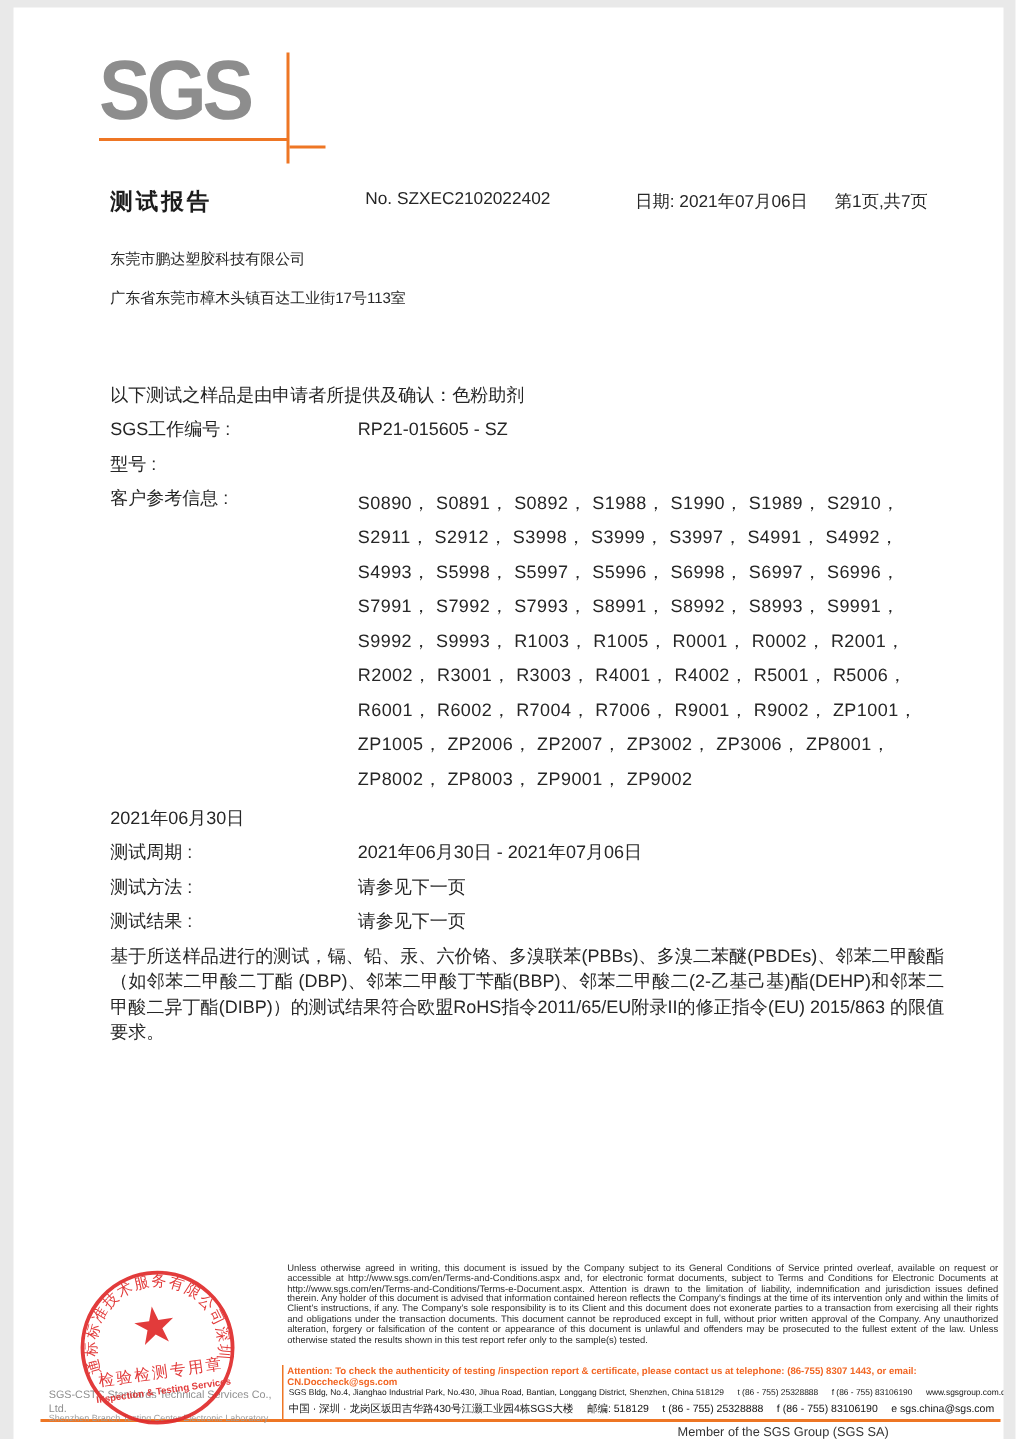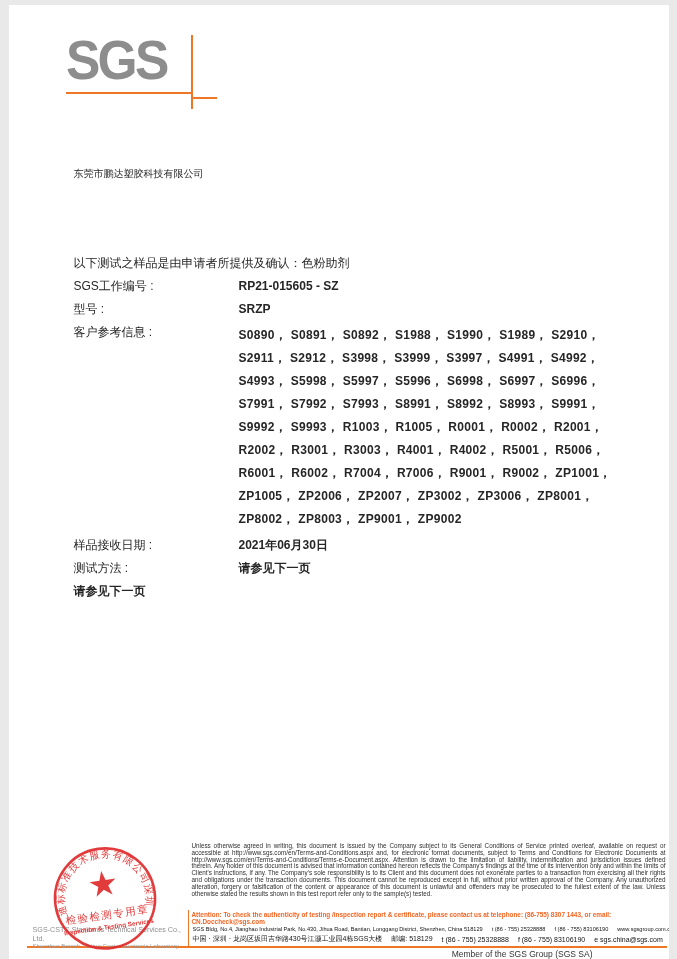--- a/index.html
+++ b/index.html
@@ -25,21 +25,21 @@
   .report-no { position:absolute; left:170px; top:2px; font-size:11.5px; }
   .date-page { position:absolute; left:350px; top:2px; font-size:11.5px; display:flex; gap:18px; white-space:nowrap; }
 
   .applicant { position:absolute; left:65px; top:156px; font-size:10px; line-height:26px; }
   .sample-statement { position:absolute; left:65px; top:250px; font-size:12px;font-family:Liberation Serif, serif; }
 
   
   .fields { position:absolute; left:65px; top:273px; right:39px; }
   .field-row { display:flex; margin-bottom:6px; font-size:12px; line-height:17px; }
   .flabel { width:165px; flex:0 0 165px; }
-  .fvalue { flex:1; white-space:pre-line;font-weight:bold; }
+  .fvalue { flex:1; white-space:pre-line; }
   .field-row.codes .fvalue { line-height:23px; letter-spacing:0.3px; }
   .field-row.conclusion .fvalue { line-height:17px; text-align:justify; }
 
   
   .footer-legal {
     position:absolute; left:183px; top:838px; width:474px;
     font-size:6.3px; line-height:6.8px; text-align:justify; color:#2e2e2e;
   }
   .attention {
     position:absolute; left:183px; top:906px; width:474px;
@@ -72,60 +72,73 @@
 
 <div class="page">
 
   <div class="logo">
     <span class="logo-text">SGS</span>
     <div class="logo-hline"></div>
     <div class="logo-vline"></div>
     <div class="logo-hline2"></div>
   </div>
 
+  <div class="title-row">
+    <span class="report-title">测试报告</span>
+    <span class="report-no">No. SZXEC2102022402</span>
+    <span class="date-page">
+      <span>日期: 2021年07月06日</span>
+      <span>第1页,共7页</span>
+    </span>
+  </div>
 
   <div class="applicant">
     <div>东莞市鹏达塑胶科技有限公司</div>
+    <div>广东省东莞市樟木头镇百达工业街17号113室</div>
   </div>
 
   <div class="sample-statement">以下测试之样品是由申请者所提供及确认：色粉助剂</div>
 
   <div class="fields">
     <div class="field-row">
       <div class="flabel">SGS工作编号 :</div>
       <div class="fvalue">RP21-015605 - SZ</div>
     </div>
     <div class="field-row">
       <div class="flabel">型号 :</div>
-      <div class="fvalue">SRZP</div>
     </div>
     <div class="field-row codes">
       <div class="flabel">客户参考信息 :</div>
       <div class="fvalue">S0890， S0891， S0892， S1988， S1990， S1989， S2910，
 S2911， S2912， S3998， S3999， S3997， S4991， S4992，
 S4993， S5998， S5997， S5996， S6998， S6997， S6996，
 S7991， S7992， S7993， S8991， S8992， S8993， S9991，
 S9992， S9993， R1003， R1005， R0001， R0002， R2001，
 R2002， R3001， R3003， R4001， R4002， R5001， R5006，
 R6001， R6002， R7004， R7006， R9001， R9002， ZP1001，
 ZP1005， ZP2006， ZP2007， ZP3002， ZP3006， ZP8001，
 ZP8002， ZP8003， ZP9001， ZP9002</div>
     </div>
     <div class="field-row">
-      <div class="flabel">样品接收日期 :</div>
       <div class="fvalue">2021年06月30日</div>
+    </div>
+    <div class="field-row">
+      <div class="flabel">测试周期 :</div>
+      <div class="fvalue">2021年06月30日 - 2021年07月06日</div>
     </div>
     <div class="field-row">
       <div class="flabel">测试方法 :</div>
       <div class="fvalue">请参见下一页</div>
     </div>
     <div class="field-row">
+      <div class="flabel">测试结果 :</div>
       <div class="fvalue">请参见下一页</div>
     </div>
     <div class="field-row conclusion">
+      <div class="fvalue">基于所送样品进行的测试，镉、铅、汞、六价铬、多溴联苯(PBBs)、多溴二苯醚(PBDEs)、邻苯二甲酸酯（如邻苯二甲酸二丁酯 (DBP)、邻苯二甲酸丁苄酯(BBP)、邻苯二甲酸二(2-乙基己基)酯(DEHP)和邻苯二甲酸二异丁酯(DIBP)）的测试结果符合欧盟RoHS指令2011/65/EU附录II的修正指令(EU) 2015/863 的限值要求。</div>
     </div>
   </div>
 
   <p class="footer-legal">Unless otherwise agreed in writing, this document is issued by the Company subject to its General Conditions of Service printed overleaf, available on request or accessible at http://www.sgs.com/en/Terms-and-Conditions.aspx and, for electronic format documents, subject to Terms and Conditions for Electronic Documents at http://www.sgs.com/en/Terms-and-Conditions/Terms-e-Document.aspx. Attention is drawn to the limitation of liability, indemnification and jurisdiction issues defined therein. Any holder of this document is advised that information contained hereon reflects the Company's findings at the time of its intervention only and within the limits of Client's instructions, if any. The Company's sole responsibility is to its Client and this document does not exonerate parties to a transaction from exercising all their rights and obligations under the transaction documents. This document cannot be reproduced except in full, without prior written approval of the Company. Any unauthorized alteration, forgery or falsification of the content or appearance of this document is unlawful and offenders may be prosecuted to the fullest extent of the law. Unless otherwise stated the results shown in this test report refer only to the sample(s) tested.</p>
   <p class="attention">Attention: To check the authenticity of testing /inspection report &amp; certificate, please contact us at telephone: (86-755) 8307 1443, or email: CN.Doccheck@sgs.com</p>
 
   <div class="addr-vline"></div>
   <div class="addr-en">
     <span>SGS Bldg, No.4, Jianghao Industrial Park, No.430, Jihua Road, Bantian, Longgang District, Shenzhen, China  518129</span>
     <span>t (86 - 755) 25328888</span>

